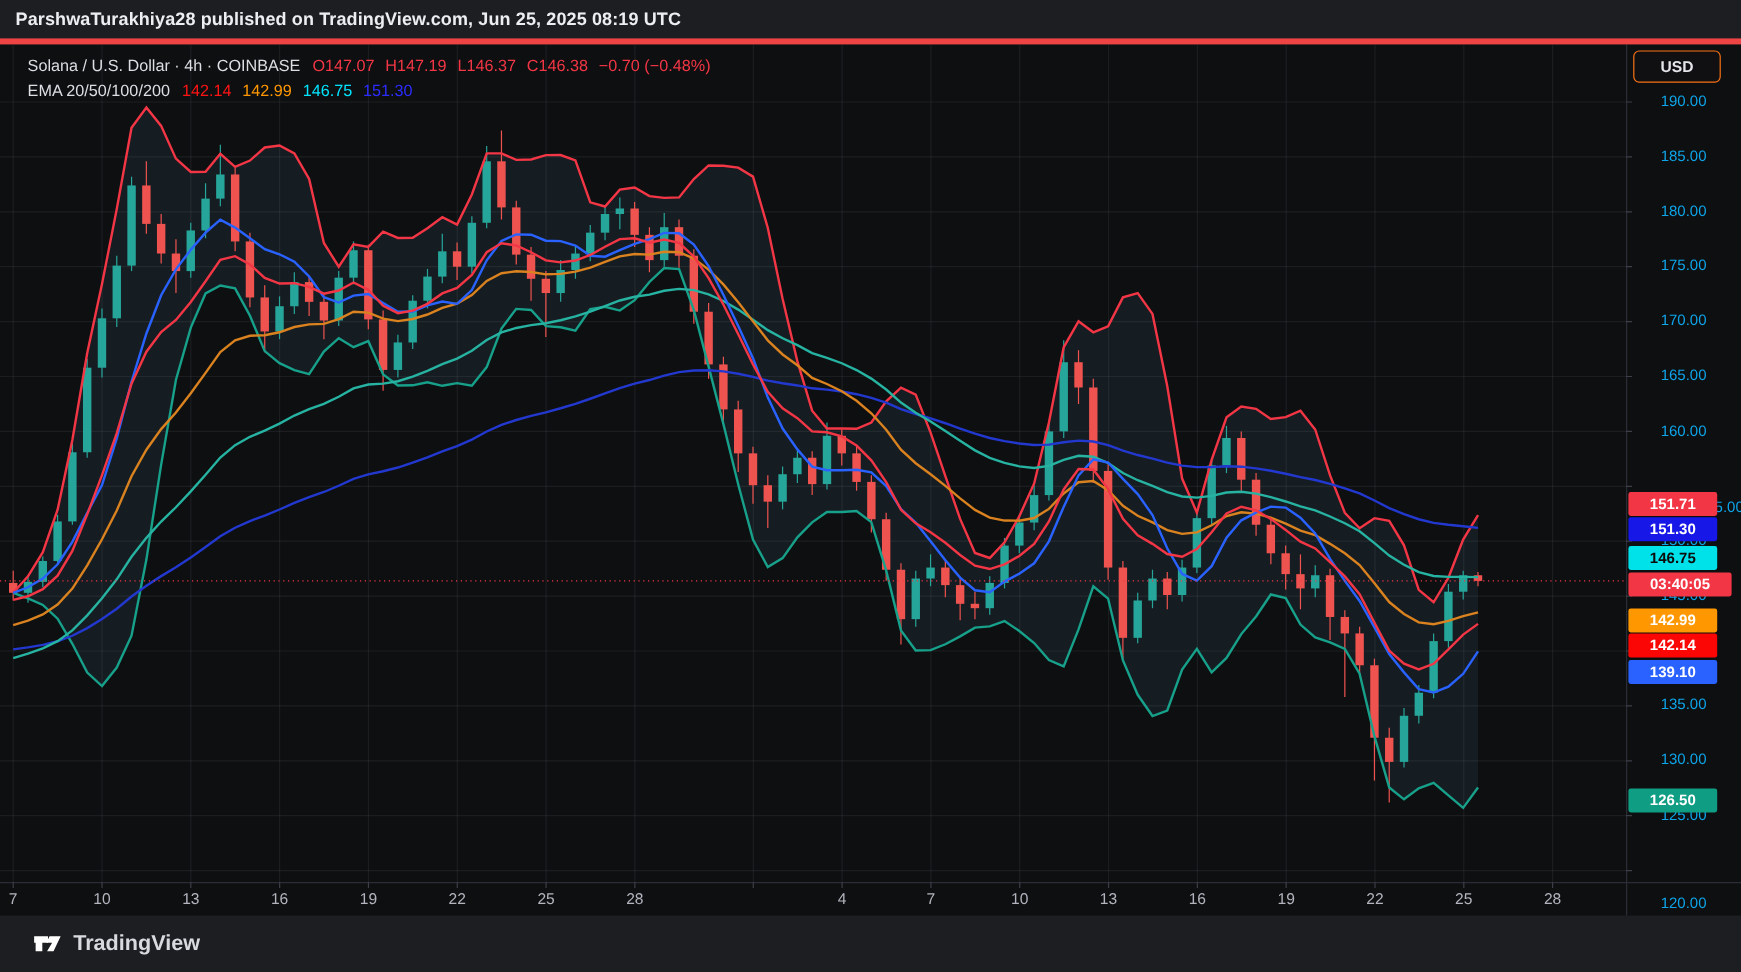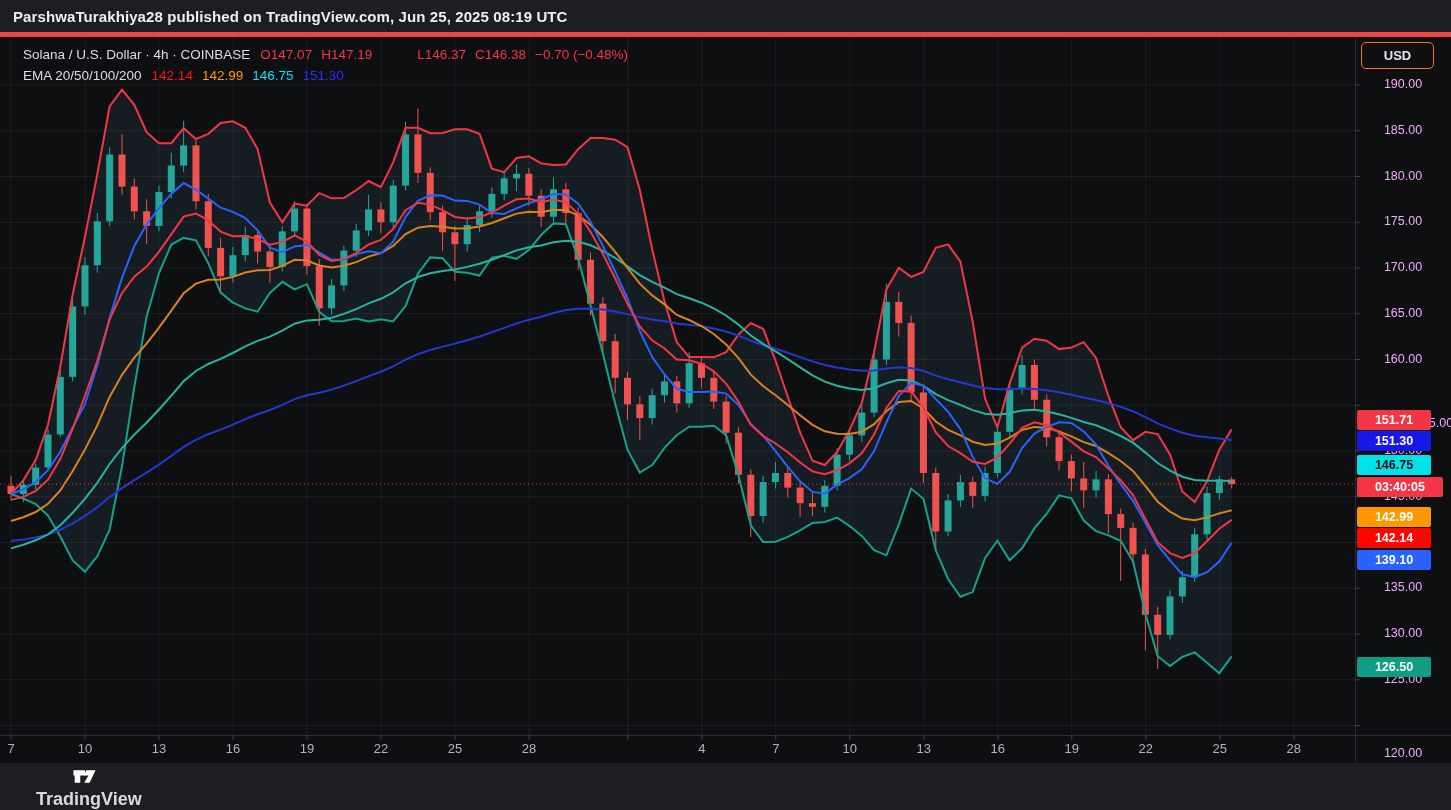--- a/index.html
+++ b/index.html
@@ -10,30 +10,30 @@
           display:flex;align-items:center;z-index:6;border-bottom:5px solid #ef4444;box-sizing:border-box;}
   .topbar span{margin-left:13px;font-size:15px;font-weight:700;color:#eceef1;letter-spacing:.1px;}
   .legend{position:absolute;left:23px;top:44px;z-index:4;}
   .legend-row{display:flex;align-items:center;height:21px;font-size:13.5px;white-space:nowrap;}
   .legend-row .t{color:#dcdee3;margin-right:10px;}
   .legend-row .v{margin-right:9px;font-weight:500;text-align:center;}
   .usd-btn{position:absolute;left:1361px;top:42px;width:73px;height:27px;box-sizing:border-box;
            border:1px solid #f97316;border-radius:5px;display:flex;align-items:center;justify-content:center;
            font-size:13px;font-weight:700;color:#e3e5e9;background:rgba(18,18,20,.55);z-index:5;}
   .price-axis{position:absolute;left:1355px;top:37px;width:96px;height:698px;z-index:3;}
-  .p-tick{position:absolute;left:0;width:96px;text-align:center;font-size:12.5px;color:#f0abfc;}
+  .p-tick{position:absolute;left:0;width:96px;text-align:center;font-size:12.5px;color:#0ea5e9;}
   .p-badge{position:absolute;left:2px;width:74px;height:20px;line-height:20px;border-radius:2px;
            text-align:center;font-size:12.5px;font-weight:700;z-index:4;}
   .p-badge.wide{width:86px;}
   .time-axis{position:absolute;left:0;top:735px;width:1451px;height:28px;z-index:3;}
   .t-tick{position:absolute;top:6px;transform:translateX(-50%);font-size:13px;color:#b2b5be;}
   .t-tick.em{color:#eceef1;font-weight:700;margin-top:30px;}
   .bottombar{position:absolute;left:0;top:763px;width:1451px;height:47px;background:#1d1e22;
              display:flex;align-items:center;z-index:6;}
-  .logo-wrap{display:flex;align-items:center;margin-left:27px;flex-direction:column;}
+  .logo-wrap{display:flex;align-items:center;margin-left:27px;}
   .brand{font-size:18px;font-weight:700;color:#d8dadf;margin-left:9px;}
 </style>
 </head>
 <body>
 
 <svg id="chart-svg" width="1451" height="810" viewBox="0 0 1451 810">
     <defs>
       <clipPath id="plot">
         <rect x="0" y="37" width="1355" height="698"></rect>
       </clipPath>
@@ -323,21 +323,21 @@
     <line x1="1293.8400000000001" y1="735" x2="1293.8400000000001" y2="740" stroke="#3c3f47" stroke-width="1"></line>
   </svg>
 
 <div class="topbar">
   <span>ParshwaTurakhiya28 published on TradingView.com, Jun 25, 2025 08:19 UTC</span>
 </div>
 
 <div class="legend">
   <div class="legend-row">
     <span class="t">Solana / U.S. Dollar · 4h · COINBASE</span>
-    <span id="ohlc-tokens"><span class="v" style="color: rgb(242, 54, 69);">O147.07</span><span class="v" style="color: rgb(242, 54, 69);">H147.19</span><span class="v" style="color: rgb(242, 54, 69); margin-left: 36px;">L146.37</span><span class="v" style="color: rgb(242, 54, 69);">C146.38</span><span class="v" style="color: rgb(242, 54, 69);">−0.70 (−0.48%)</span></span>
+    <span id="ohlc-tokens"><span class="v" style="color: rgb(242, 54, 69);">O147.07</span><span class="v" style="color: rgb(242, 54, 69);">H147.19</span><span class="v" style="color: rgb(242, 54, 69);">L146.37</span><span class="v" style="color: rgb(242, 54, 69);">C146.38</span><span class="v" style="color: rgb(242, 54, 69);">−0.70 (−0.48%)</span></span>
   </div>
   <div class="legend-row">
     <span class="t">EMA 20/50/100/200</span>
     <span id="ema-values"><span class="v" style="color: rgb(254, 20, 20);">142.14</span><span class="v" style="color: rgb(255, 152, 0);">142.99</span><span class="v" style="color: rgb(0, 229, 255);">146.75</span><span class="v" style="color: rgb(44, 44, 255);">151.30</span></span>
   </div>
 </div>
 
 <div class="usd-btn">USD</div>
 
 <div class="price-axis" id="price-axis">

